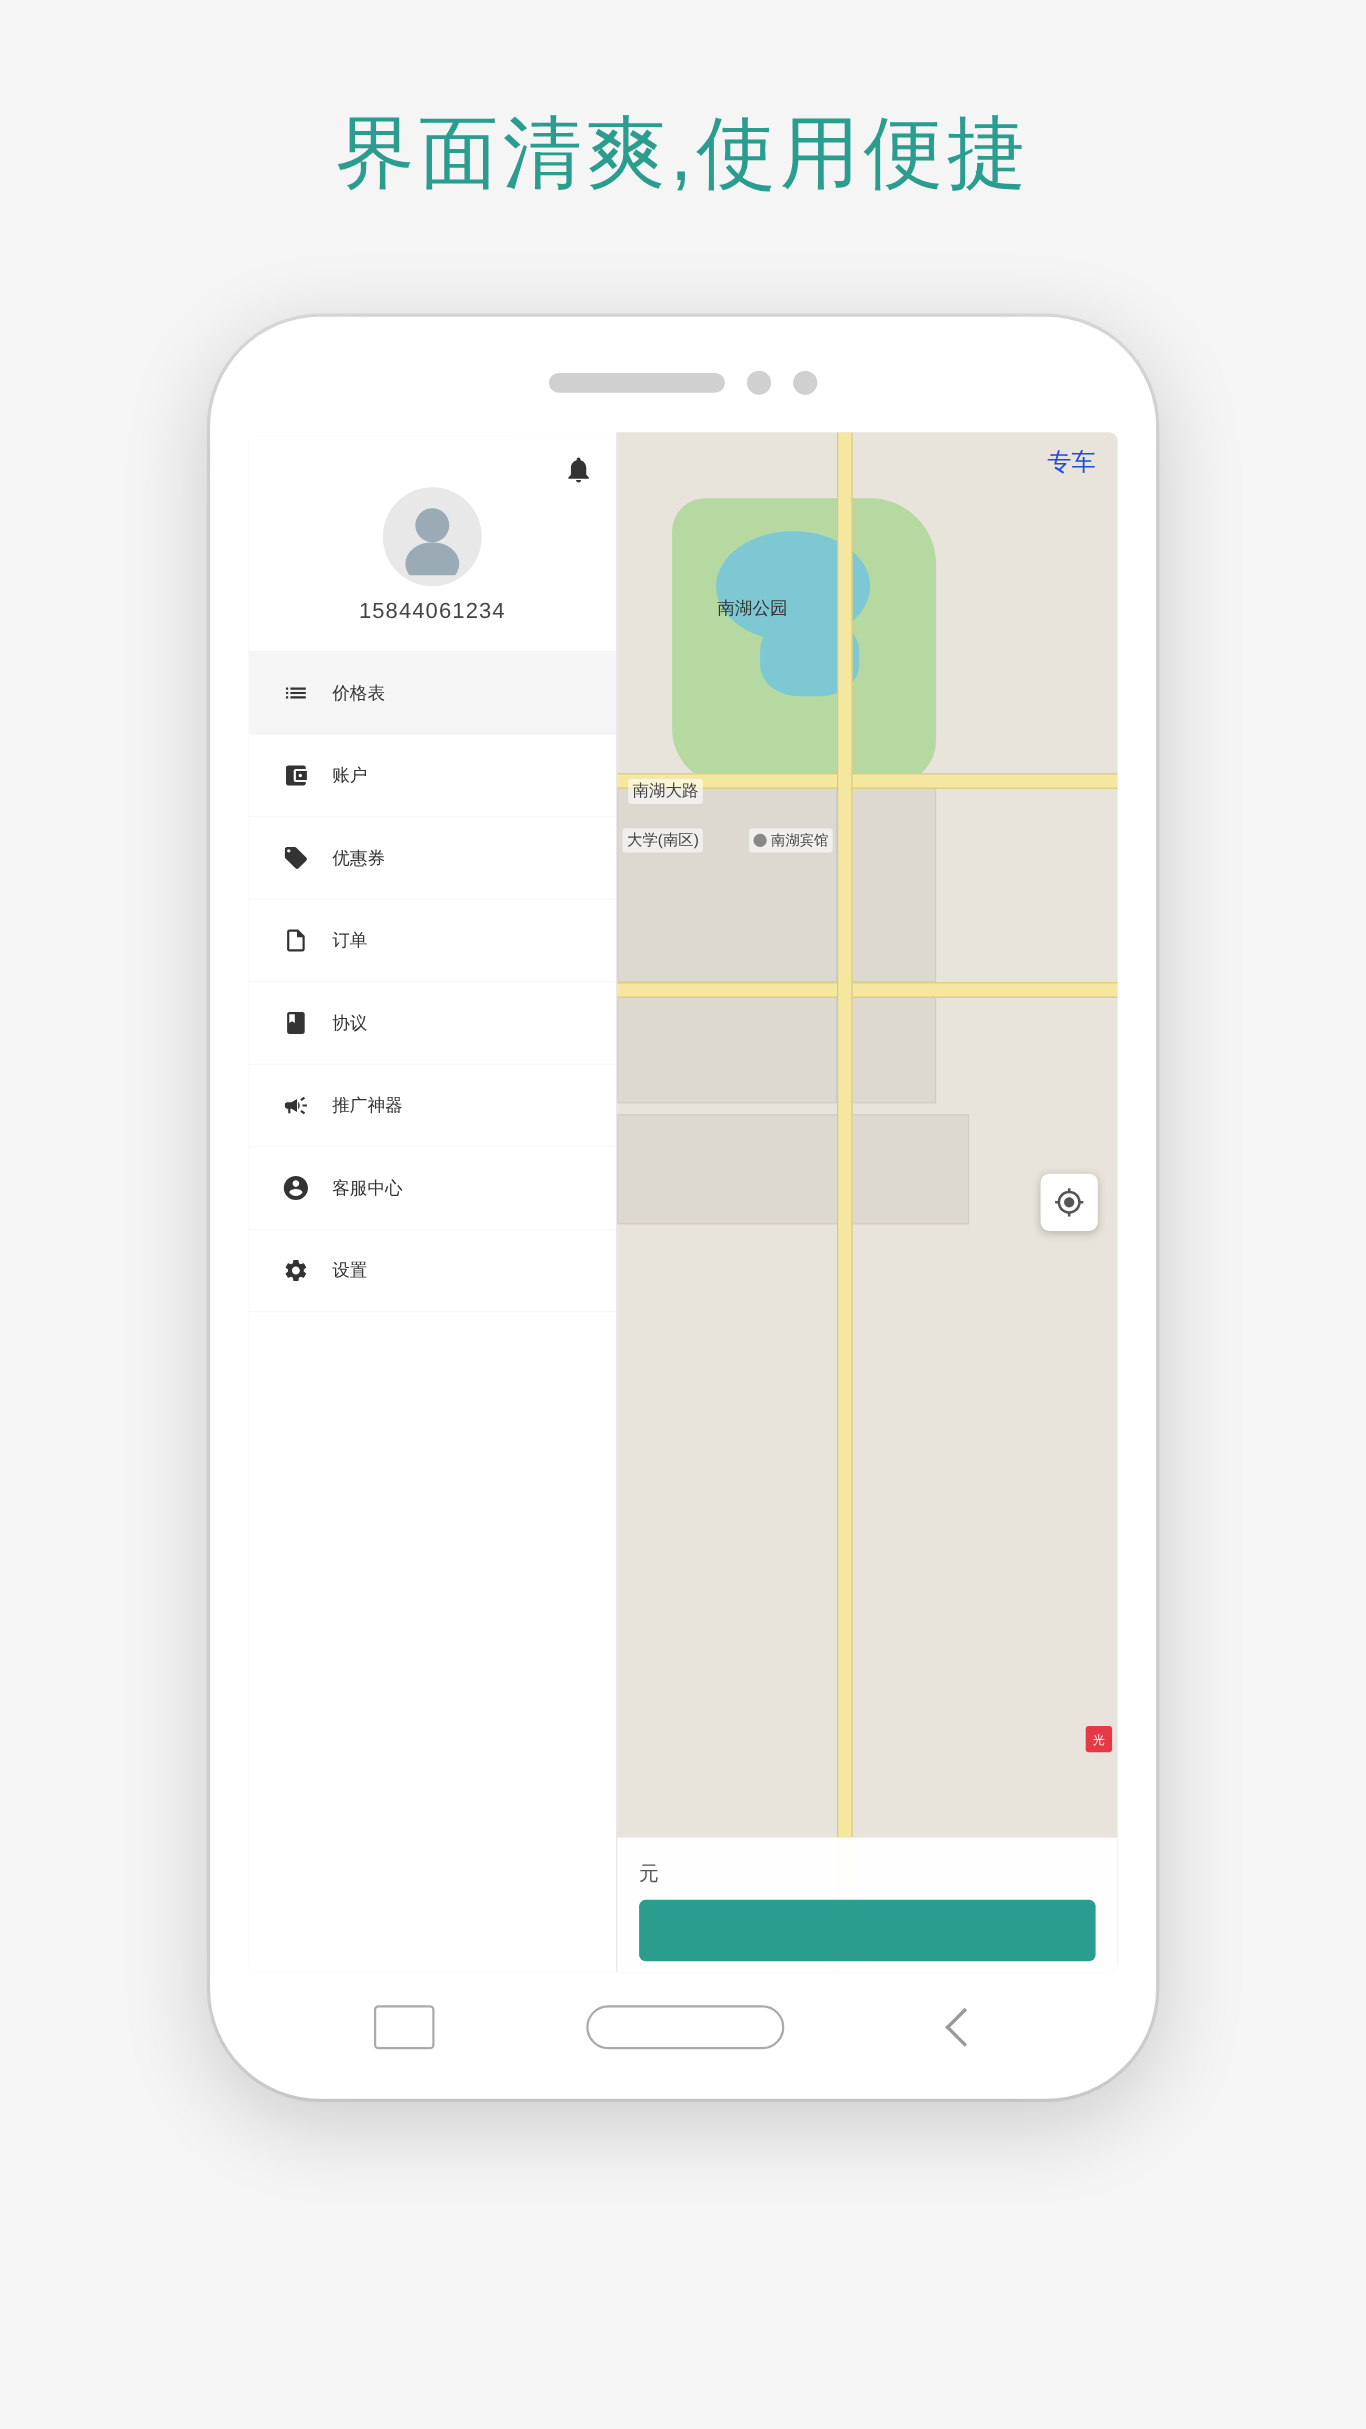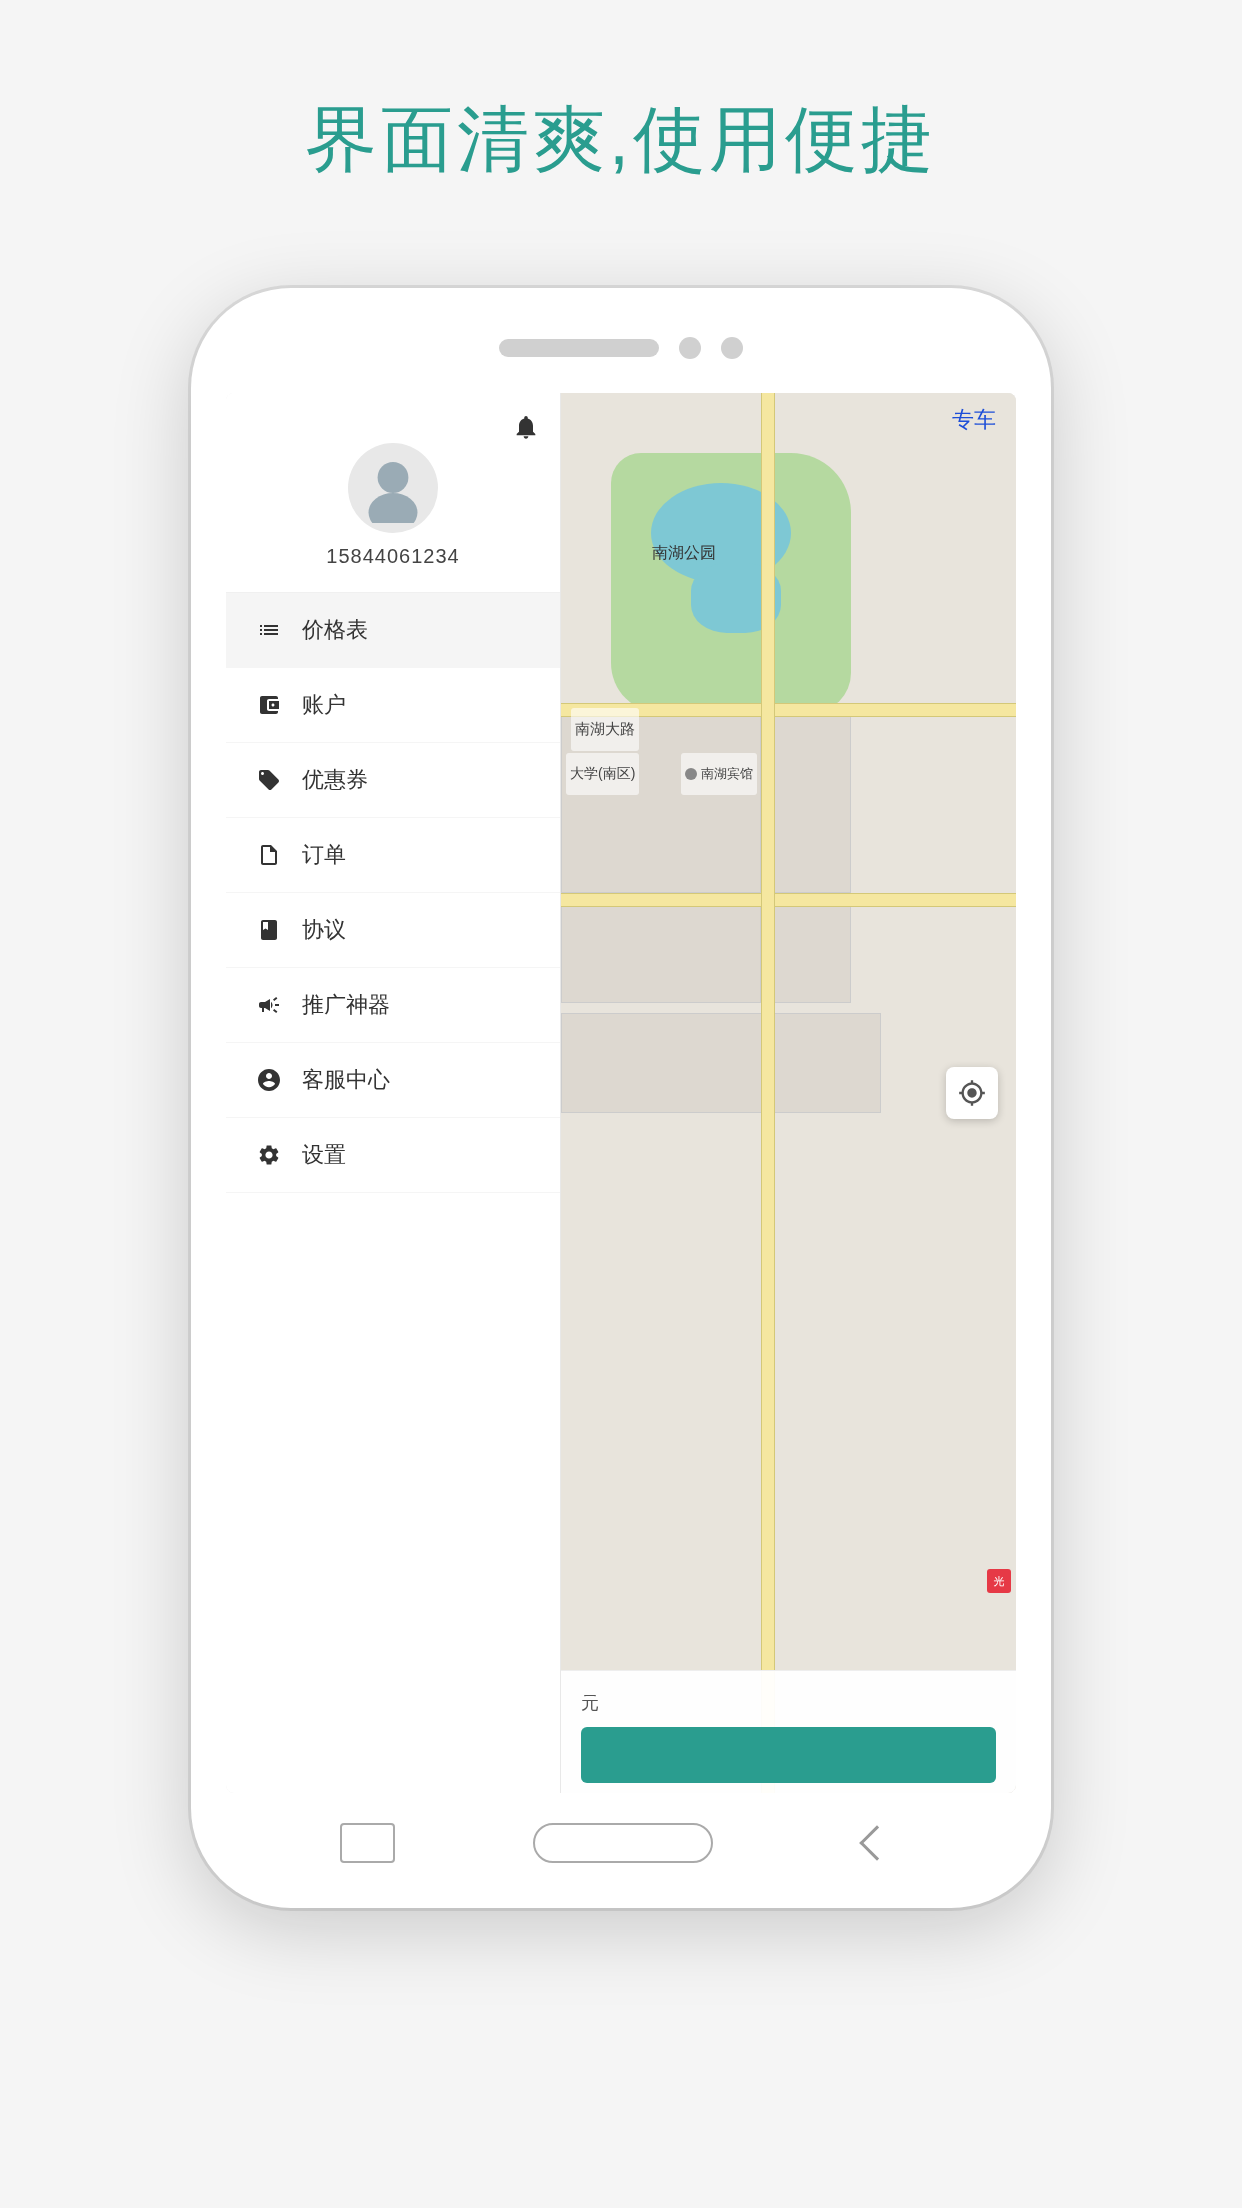--- a/index.html
+++ b/index.html
@@ -205,21 +205,21 @@
       justify-content: center;
       color: #333;
     }
 
     .menu-icon svg {
       width: 24px;
       height: 24px;
     }
 
     .menu-label {
-      font-size: 22px;
+      font-size: 16px;
       color: #333;
     }
 
     
     .map-area {
       flex: 1;
       position: relative;
       background: #e8e8e8;
       overflow: hidden;
     }
@@ -282,21 +282,21 @@
       white-space: nowrap;
     }
 
     
     .map-label {
       position: absolute;
       font-size: 15px;
       color: #444;
       white-space: nowrap;
       background: rgba(255,255,255,0.6);
-      padding: 12px 4px;
+      padding: 2px 4px;
       border-radius: 3px;
     }
 
     
     .map-top-label {
       position: absolute;
       top: 12px;
       right: 20px;
       font-size: 22px;
       color: #1d4ed8;

